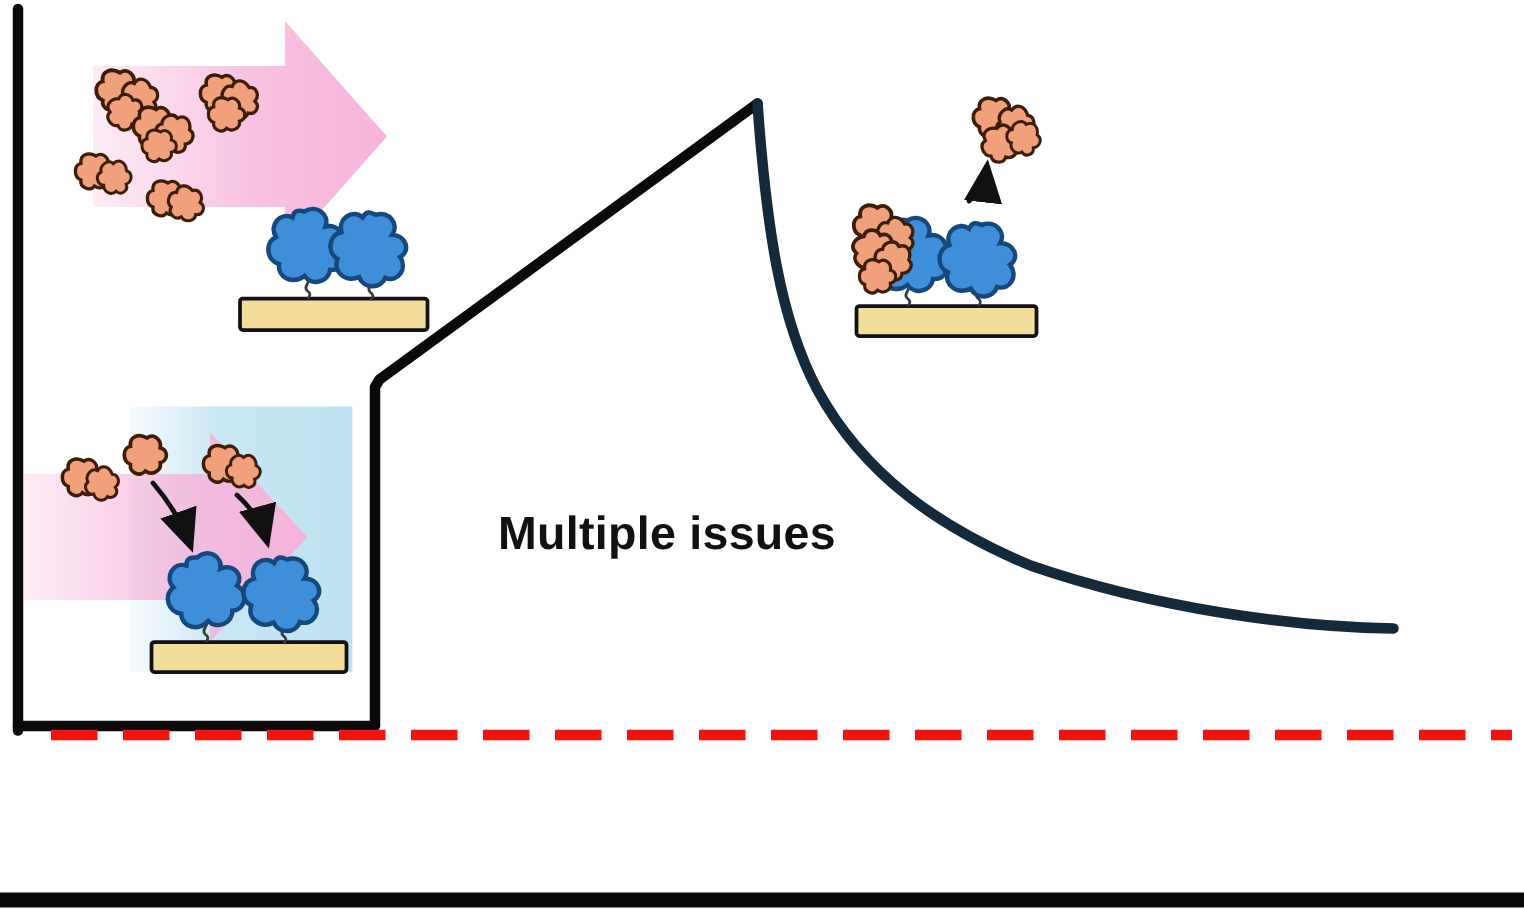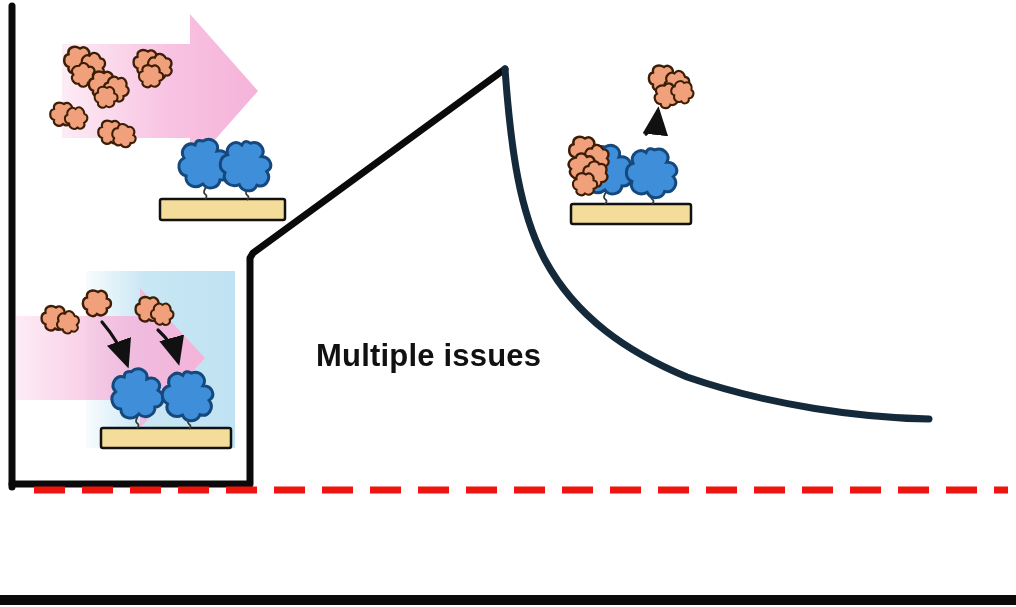--- a/index.html
+++ b/index.html
@@ -1,19 +1,19 @@
 <!DOCTYPE html>
 <html><head>
 <meta charset="utf-8">
 <style>
   html,body{margin:0;padding:0;background:#ffffff;}
   .stage{position:relative;width:1016px;height:607px;background:#ffffff;overflow:hidden;
          font-family:"Liberation Sans",sans-serif;}
   .stage svg{position:absolute;left:0;top:0;}
-  .main-label{position:absolute;left:316px;top:338px;font-size:31px;font-weight:700;color:#111;
+  .main-label{position:absolute;left:332px;top:338px;font-size:31px;font-weight:700;color:#111;
               letter-spacing:.2px;white-space:nowrap;}
   .curve{fill:none;stroke-width:7;stroke-linecap:round;stroke-linejoin:round;}
   .dashed{fill:none;stroke-width:7;stroke-dasharray:31 17;}
   .evarrow{fill:none;stroke-width:3.2;stroke-linecap:round;}
 </style>
 </head>
 <body>
 
 <div class="stage">
   <svg width="1016" height="607" viewBox="0 0 1016 607">

